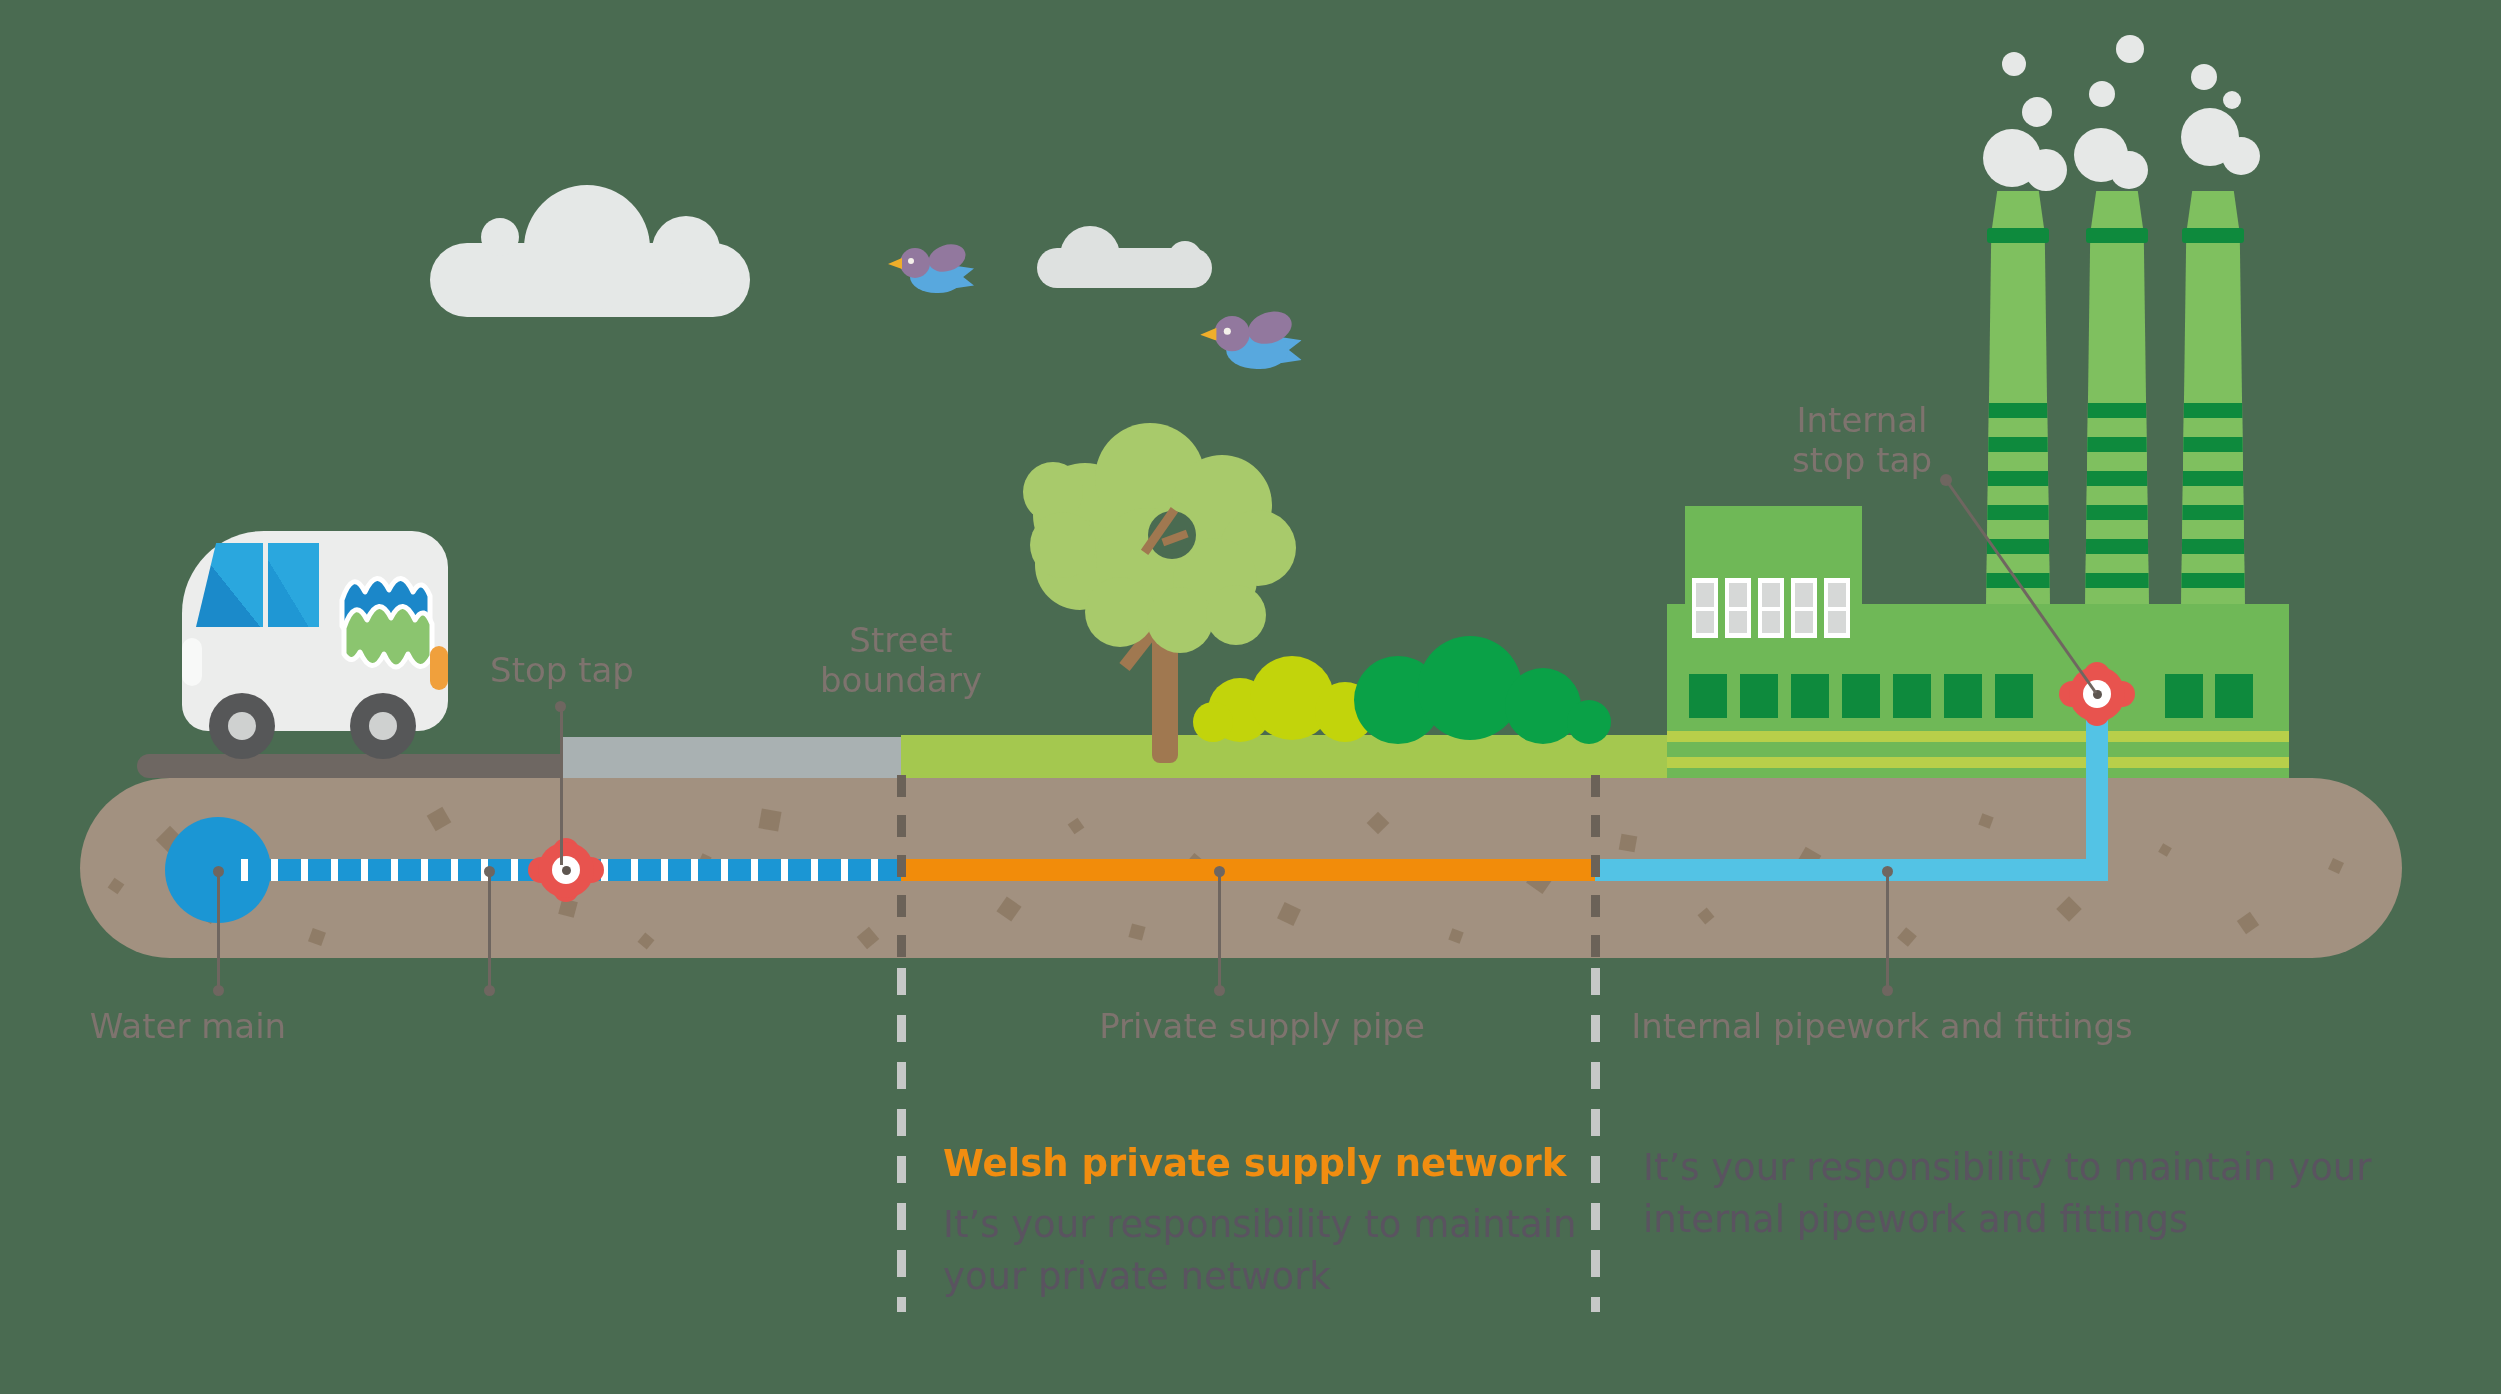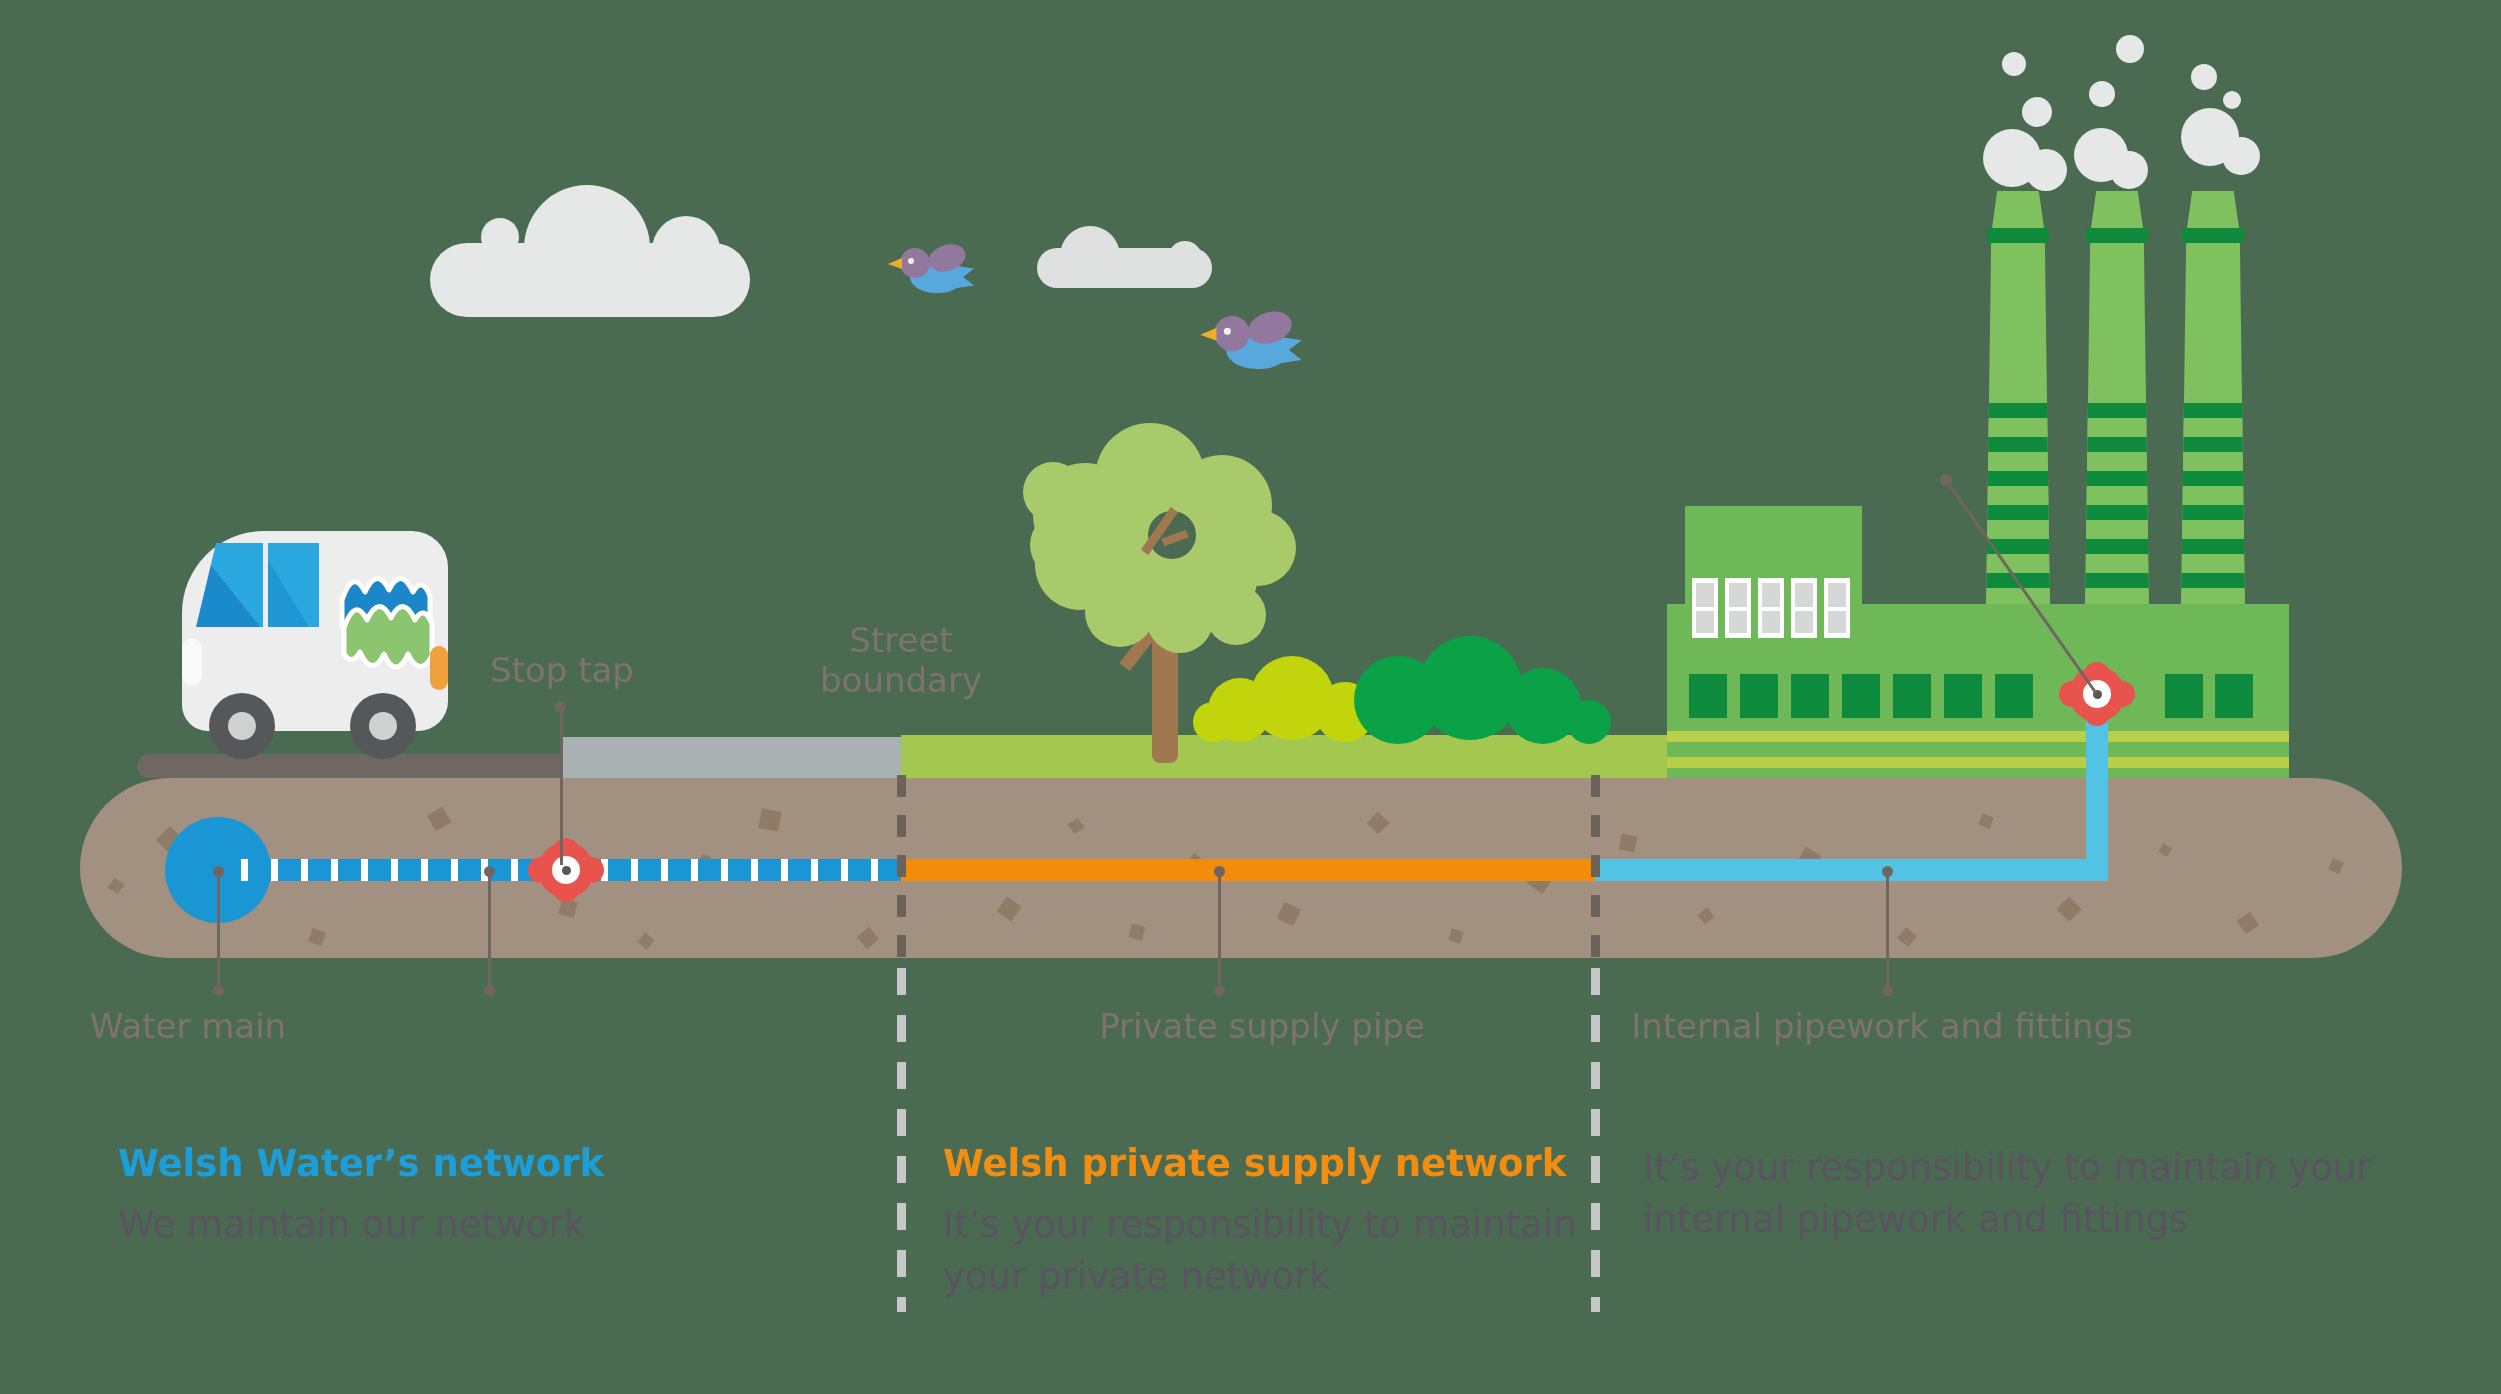--- a/index.html
+++ b/index.html
@@ -304,25 +304,25 @@
   </svg>
 
   <div class="anno" style="left:38px;top:1006px;width:300px;">Water main</div>
   <div class="anno" style="left:412px;top:650px;width:300px;">Stop tap</div>
   <div class="anno" style="left:751px;top:620px;width:300px;">
     <div>Street</div>
     <div>boundary</div>
   </div>
   <div class="anno" style="left:1062px;top:1006px;width:400px;">Private supply pipe</div>
   <div class="anno" style="left:1622px;top:1006px;width:520px;">Internal pipework and fittings</div>
-
-  <div class="legend" style="left:118px;top:1142px;">
-    <p class="legend-h lg-blue">Welsh Water’s network</p>
-    <p class="legend-line">We maintain our network</p>
-  </div>
+  <div class="anno" style="left:1712px;top:400px;width:300px;">
+    <div>Internal</div>
+    <div>stop tap</div>
+  </div>
+
   <div class="legend" style="left:943px;top:1142px;">
     <p class="legend-h lg-orange">Welsh private supply network</p>
     <p class="legend-line">It’s your responsibility to maintain</p>
     <p class="legend-line">your private network</p>
   </div>
   <div class="legend" style="left:1643px;top:1142px;">
     <p class="legend-line">It’s your responsibility to maintain your</p>
     <p class="legend-line">internal pipework and fittings</p>
   </div>
 

